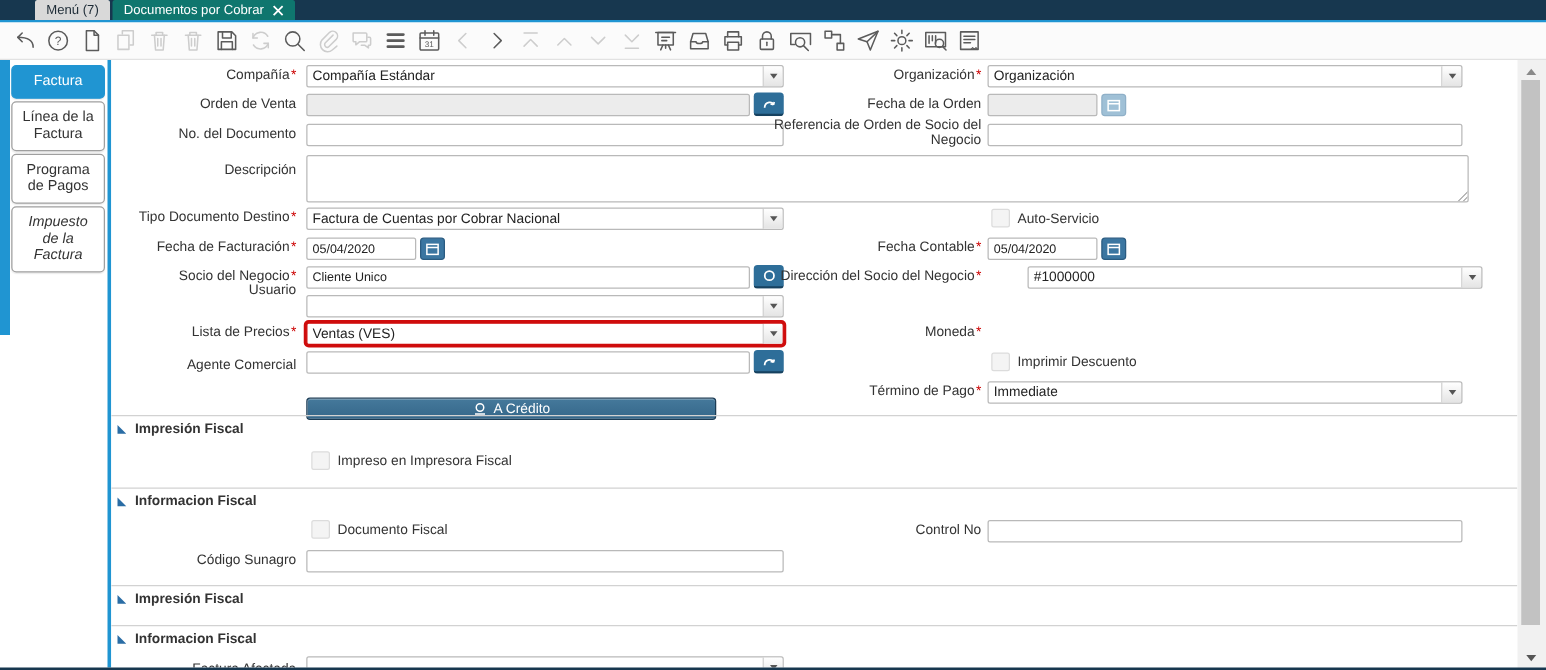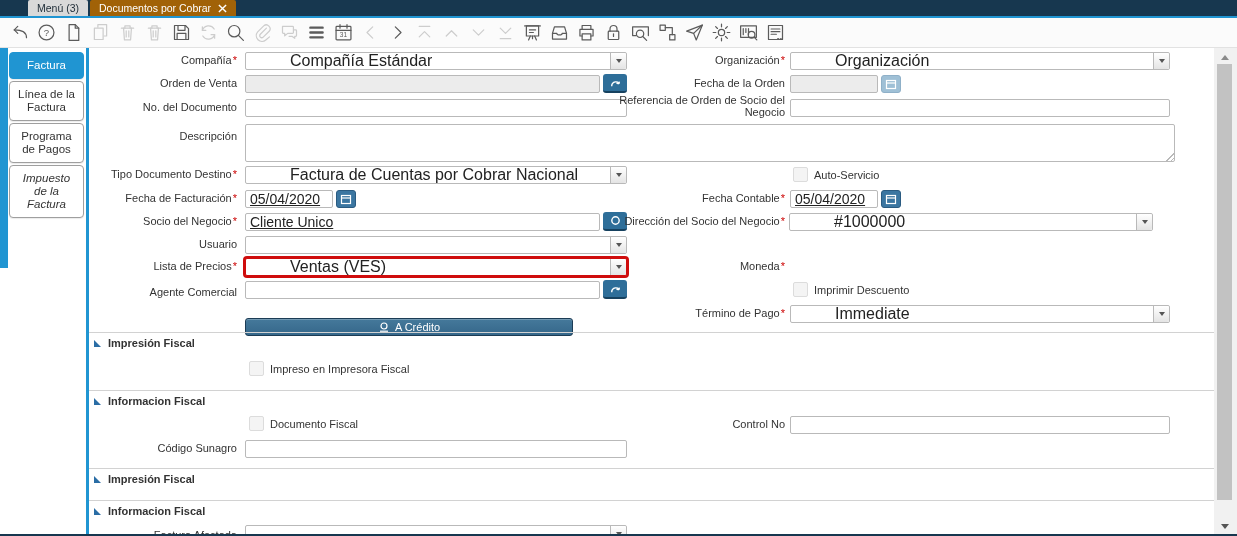--- a/index.html
+++ b/index.html
@@ -5,21 +5,21 @@
   * { box-sizing: border-box; }
   html,body { margin:0; padding:0; background:#e8e8e8; }
   body { font-family:"Liberation Sans", sans-serif; }
   #win { position:relative; width:1237px; height:536px; background:#fff; overflow:hidden; }
 
   
   #tabbar { position:absolute; top:0; left:0; right:0; height:16px; background:#17374f; }
   #tabstrip { position:absolute; left:28px; top:0; height:16px; display:flex; }
   .wtab { height:16px; padding:0 9px; font-size:10.5px; display:flex; align-items:center; gap:7px;
           background:#d9d9d9; color:#1d2b36; margin-right:2px; border-radius:2px 2px 0 0; white-space:nowrap; }
-  .wtab.active { background:#a16207; color:#fff; }
+  .wtab.active { background:#0f766e; color:#fff; }
   .closex { display:inline-flex; }
   #accentline { position:absolute; top:16px; left:0; right:0; height:2px; background:#2095d2; }
 
   
   #toolbar { position:absolute; top:18px; left:0; right:0; height:30px; background:#fbfbfb;
              border-bottom:1px solid #e2e2e2; display:flex; align-items:center; padding-left:6px; }
   .tbtn { width:27px; height:26px; display:flex; align-items:center; justify-content:center; color:#5b5b5b; cursor:pointer; }
   .tbtn.dis { color:#cdcdcd; cursor:default; }
   .tbtn svg { width:21px; height:21px; }
 
@@ -35,27 +35,27 @@
 
   
   #content { position:absolute; left:89px; top:48px; right:23px; bottom:2px; background:#fff; overflow:hidden; }
   .lbl { position:absolute; font-size:11px; line-height:12px; color:#333; text-align:right; }
   .lbl.u .lt { text-underline-offset:2px; }
   .req { color:#cc0000; margin-left:1px; }
   .LL { left:0; width:148px; }
   .RL { left:516px; width:180px; }
 
   .fld { position:absolute; height:18px; border:1px solid #b9b9b9; border-radius:2px; background:#fff;
-         font-size:14px; color:#222; font-family:"Liberation Sans",sans-serif; padding:2px 4px;text-decoration:underline; }
+         font-size:10px; color:#222; font-family:"Liberation Sans",sans-serif; padding:2px 4px; }
   input.fld { outline:none; }
   .fld.gray { background:#ececec; }
   .combo { position:absolute; height:18px; border:1px solid #b9b9b9; border-radius:2px; background:#fff;
            display:flex; align-items:center; padding:0 20px 0 4px; cursor:pointer; }
   .combo.gray { background:#ececec; }
-  .cval { font-size:16px; color:#222; white-space:nowrap; overflow:hidden;margin-left:40px; }
+  .cval { font-size:11px; color:#222; white-space:nowrap; overflow:hidden; }
   .abox { position:absolute; right:0; top:0; bottom:0; width:16px; border-left:1px solid #b9b9b9;
           background:linear-gradient(#ffffff,#e4e4e4); border-radius:0 2px 2px 0;
           display:flex; align-items:center; justify-content:center; }
   .tri { width:0; height:0; border-left:3.5px solid transparent; border-right:3.5px solid transparent; border-top:4px solid #555; }
   .hl { box-shadow:0 0 0 2px #cf0c0c; border-color:#cf0c0c; }
 
   .dwrap { position:absolute; display:flex; gap:3px; align-items:flex-start; }
   .dbtn { width:20px; height:18px; border-radius:3px; background:#3b76a1; border:1px solid #2a5b81;
           display:flex; align-items:center; justify-content:center; cursor:pointer; }
   .dbtn.dis { background:#9fc0d6; border-color:#8fb0c8; cursor:default; }
@@ -93,21 +93,21 @@
   #bottombar { position:absolute; left:0; right:0; bottom:0; height:2px; background:#17374f; }
 </style>
 </head>
 <body>
 
 <div id="win">
 
   <div id="tabbar">
     <div id="tabstrip">
       <div class="wtab">
-        <span>Menú (3)</span>
+        <span>Menú (7)</span>
       </div>
       <div class="wtab active">
         <span>Documentos por Cobrar</span>
         <span class="closex">
           <svg width="9" height="9" viewBox="0 0 10 10">
               <path d="M1 1 L9 9 M9 1 L1 9" stroke="#fff" stroke-width="1.6" fill="none"></path>
             </svg>
         </span>
       </div>
     </div>
@@ -390,28 +390,28 @@
     </div>
 
     <div class="lbl LL u" style="top:167px"><span class="lt">Socio del Negocio</span><span class="req">*</span></div>
     <input class="fld" style="left: 156px; top: 165px; width: 355px;" value="Cliente Unico">
     <div class="sbtn" style="left:514px; top:164px">
         <svg viewBox="0 0 12 12" fill="none" stroke="#fff" stroke-width="1.3">
           <circle cx="6" cy="6" r="3.4"></circle>
         </svg>
       </div>
     <div class="lbl RL u" style="top:167px"><span class="lt">Dirección del Socio del Negocio</span><span class="req">*</span></div>
-    <div class="combo" style="left:700px; top:165px; width:364px">
+    <div class="combo" style="left:733px; top:165px; width:364px">
         <span class="cval">#1000000</span>
         <span class="abox">
           <span class="tri"></span>
         </span>
       </div>
 
-    <div class="lbl LL u" style="top:190px"><span class="lt">Usuario</span></div>
+    <div class="lbl LL u" style="top:178px"><span class="lt">Usuario</span></div>
     <div class="combo" style="left:156px; top:188px; width:382px">
         <span class="cval"></span>
         <span class="abox">
           <span class="tri"></span>
         </span>
       </div>
 
     <div class="lbl LL u" style="top:212px"><span class="lt">Lista de Precios</span><span class="req">*</span></div>
     <div class="combo hl" style="left:156px; top:210px; width:382px">
         <span class="cval">Ventas (VES)</span>

